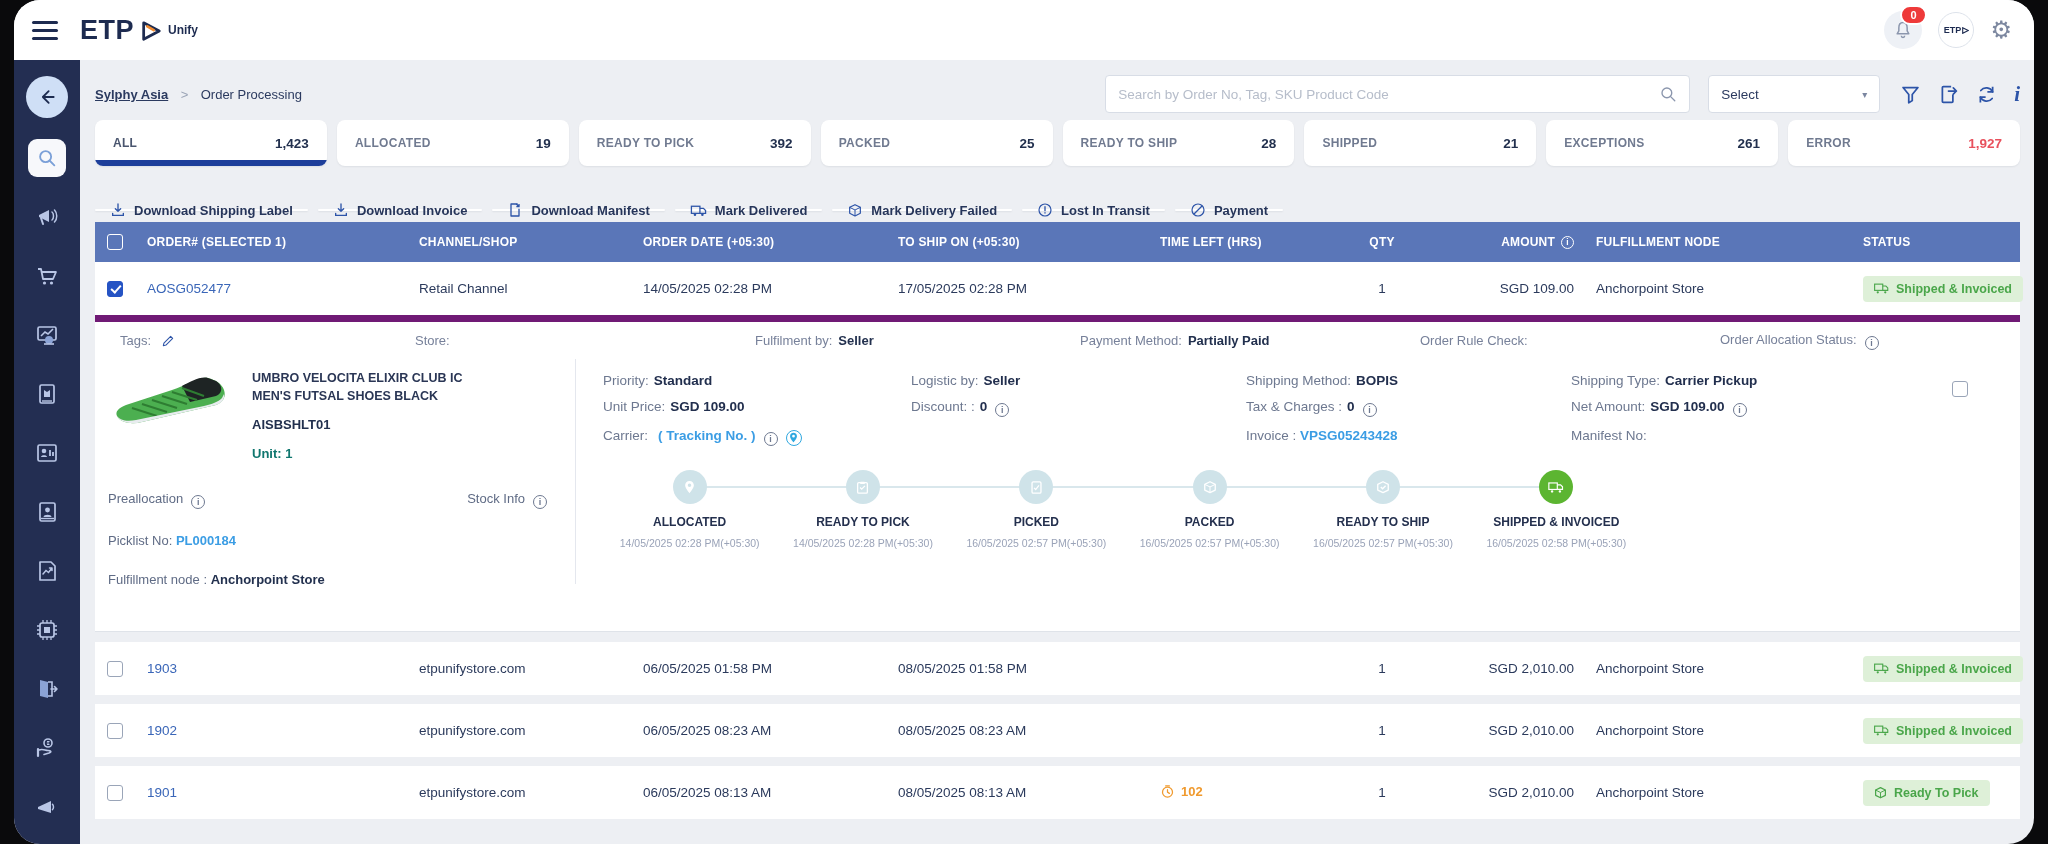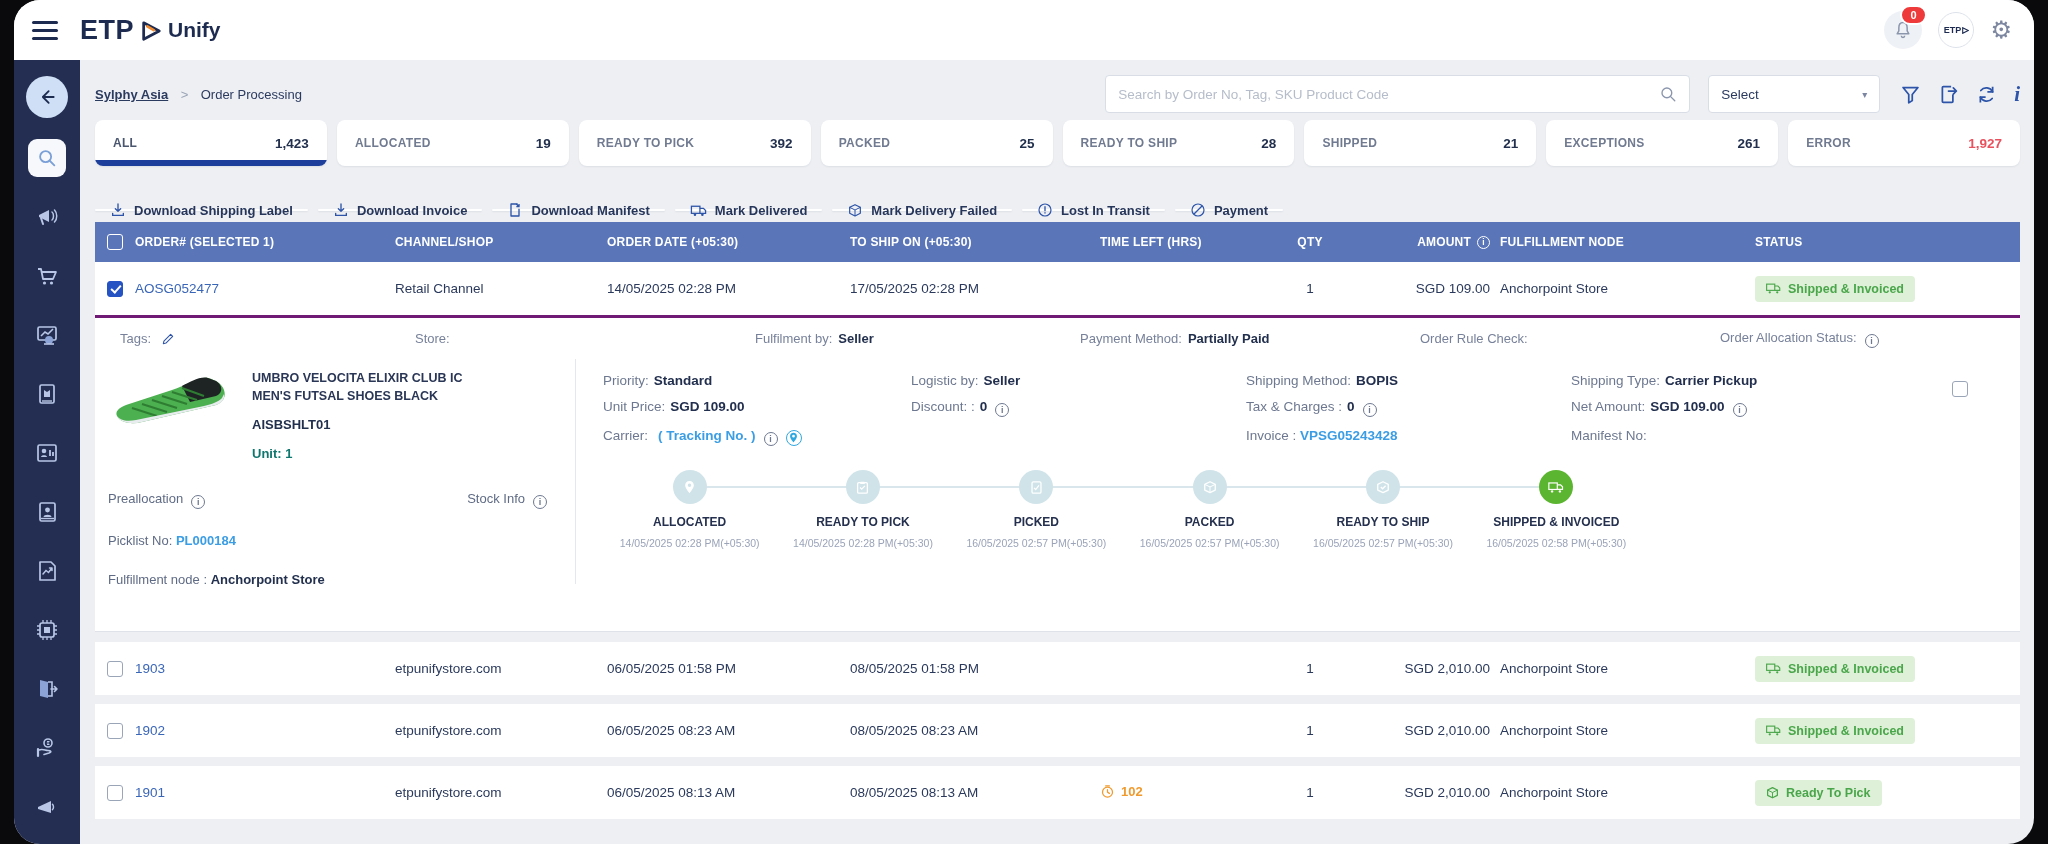--- a/index.html
+++ b/index.html
@@ -6,21 +6,21 @@
   html,body { width:2048px; height:844px; background:#0a0a0c; font-family:"Liberation Sans","DejaVu Sans",sans-serif; overflow:hidden; }
   .window { position:absolute; left:14px; top:0; width:2020px; height:844px; background:#edeff3; border-radius:26px; overflow:hidden; }
 
   
   .topbar { height:60px; background:#ffffff; display:flex; align-items:center; padding:0 22px 0 18px; position:relative; z-index:5; }
   .hamburger { width:26px; display:flex; flex-direction:column; gap:5px; cursor:pointer; margin-right:22px; }
   .hamburger span { display:block; height:3px; background:#1d2b50; border-radius:2px; }
   .brand { display:flex; align-items:center; gap:4px; }
   .brand .etp { font-size:27px; font-weight:800; color:#1d2b50; letter-spacing:.5px; }
   .brand svg { margin:2px 2px 0 2px; }
-  .brand .unify { font-size:21px; font-weight:700; color:#1d2b50; }
+  .brand .unify { font-size:12px; font-weight:700; color:#1d2b50; }
   .top-right { margin-left:auto; display:flex; align-items:center; gap:16px; }
   .bellwrap { position:relative; width:38px; height:38px; background:#eef1f6; border-radius:50%; display:flex; align-items:center; justify-content:center; }
   .notif-badge { position:absolute; top:-6px; left:16px; background:#ee3a3a; color:#fff; font-size:11px; font-weight:700; padding:2px 8px; border-radius:10px; border:2px solid #fff; }
   .avatar { width:36px; height:36px; border-radius:50%; border:1.5px solid #dde2ea; display:flex; align-items:center; justify-content:center; gap:1px; font-size:9px; font-weight:800; color:#1d2b50; background:#fff; }
   .gear { font-family:"DejaVu Sans",sans-serif; font-size:24px; color:#7d88a0; line-height:1; }
 
   
   .shell { display:flex; height:784px; }
   .sidebar { width:66px; background:#232e52; display:flex; flex-direction:column; align-items:center; padding-top:16px; gap:21px; flex-shrink:0; }
   .side-back { width:42px; height:42px; border-radius:50%; background:#cfdff6; display:flex; align-items:center; justify-content:center; cursor:pointer; }
@@ -51,41 +51,41 @@
   .chip.active .lbl { color:#3d4burl; color:#4a556e; }
   .chip.active::after { content:""; position:absolute; left:0; right:0; bottom:0; height:6px; background:#1d3e9a; }
   .chip .cnt.err { color:#e8515d; }
 
   
   .actions-row { display:flex; gap:10px; margin-top:11px; height:34px; }
   .abtn { background:#fff; border:none; border-radius:16px; box-shadow:0 1px 2px rgba(16,24,40,.07); display:inline-flex; align-items:center; gap:8px; padding:0 15px; font-size:13px; font-weight:600; color:#26355a; font-family:inherit; cursor:pointer;margin-top:32px; }
 
   
   .tablewrap { margin-top:11px; }
-  .tgrid { display:grid; grid-template-columns:40px 260px 212px 243px 250px 150px 120px 120px 210px 1fr; align-items:center; }
+  .tgrid { display:grid; grid-template-columns:40px 260px 212px 243px 250px 150px 120px 120px 210px 1fr; align-items:center;gap:12px; }
   .thead { background:#5a76b8; color:#fff; height:40px; font-size:12px; font-weight:700; letter-spacing:.2px; }
   .thead .cell { display:flex; align-items:center; gap:6px; }
   .trow { background:#fff; height:53px; font-size:13.5px; color:#2b3a5c; }
   .cbcell { display:flex; justify-content:center; }
   .cbx { width:16px; height:16px; border:1.6px solid #9aa5b8; border-radius:3px; background:#fff; position:relative; cursor:pointer; }
   .cbx.hdr { border-color:#fff; background:transparent; }
   .cbx.checked { background:#2553c4; border-color:#2553c4; }
   .cbx.checked::after { content:""; position:absolute; left:4.5px; top:1px; width:4px; height:8px; border:solid #fff; border-width:0 2px 2px 0; transform:rotate(42deg); }
   .olink { color:#3a66b8; font-weight:500; cursor:pointer; }
   .c-qty { text-align:center; }
   .c-amount { text-align:right; }
   .c-node { padding-left:10px; }
   .c-status { padding-left:55px; }
   .badge { display:inline-flex; align-items:center; gap:7px; background:#def0d8; color:#4aa64a; font-size:12.5px; font-weight:600; padding:6px 11px; border-radius:4px; white-space:nowrap; }
   .timeleft { display:inline-flex; align-items:center; gap:6px; color:#f09a2e; font-weight:600; font-size:13px; }
   .rowgap { height:9px; }
   .rowgap.first { height:11px; border-top:1px solid #dfe3e9; }
 
   
-  .meta-row { background:#fff; border-top:3px solid #701a75; height:44px; display:grid; grid-template-columns:295px 340px 325px 340px 300px 1fr; align-items:center; padding-left:25px; font-size:13px; }
+  .meta-row { background:#fff; border-top:7px solid #701a75; height:44px; display:grid; grid-template-columns:295px 340px 325px 340px 300px 1fr; align-items:center; padding-left:25px; font-size:13px; }
   .meta-row .lab { color:#77819a; }
   .meta-row .val { color:#22304e; font-weight:600; margin-left:6px; }
   .pencil { margin-left:10px; cursor:pointer; display:inline-flex; vertical-align:middle; }
   .icircle { display:inline-flex; width:14px; height:14px; border:1.2px solid #6d7890; border-radius:50%; align-items:center; justify-content:center; font-size:9px; color:#6d7890; font-weight:600; margin-left:8px; vertical-align:-2px; }
   .icircle::after { content:"i"; }
 
   
   .dtabs { background:#fff; height:44px; display:flex; align-items:flex-end; padding-left:15px; gap:44px; border-bottom:1px solid #eceef2; }
   .dtab { font-size:13.5px; color:#3c4a68; padding:0 6px 14px 6px; position:relative; cursor:pointer; }
   .dtab.active { font-weight:600; color:#22304e; }

